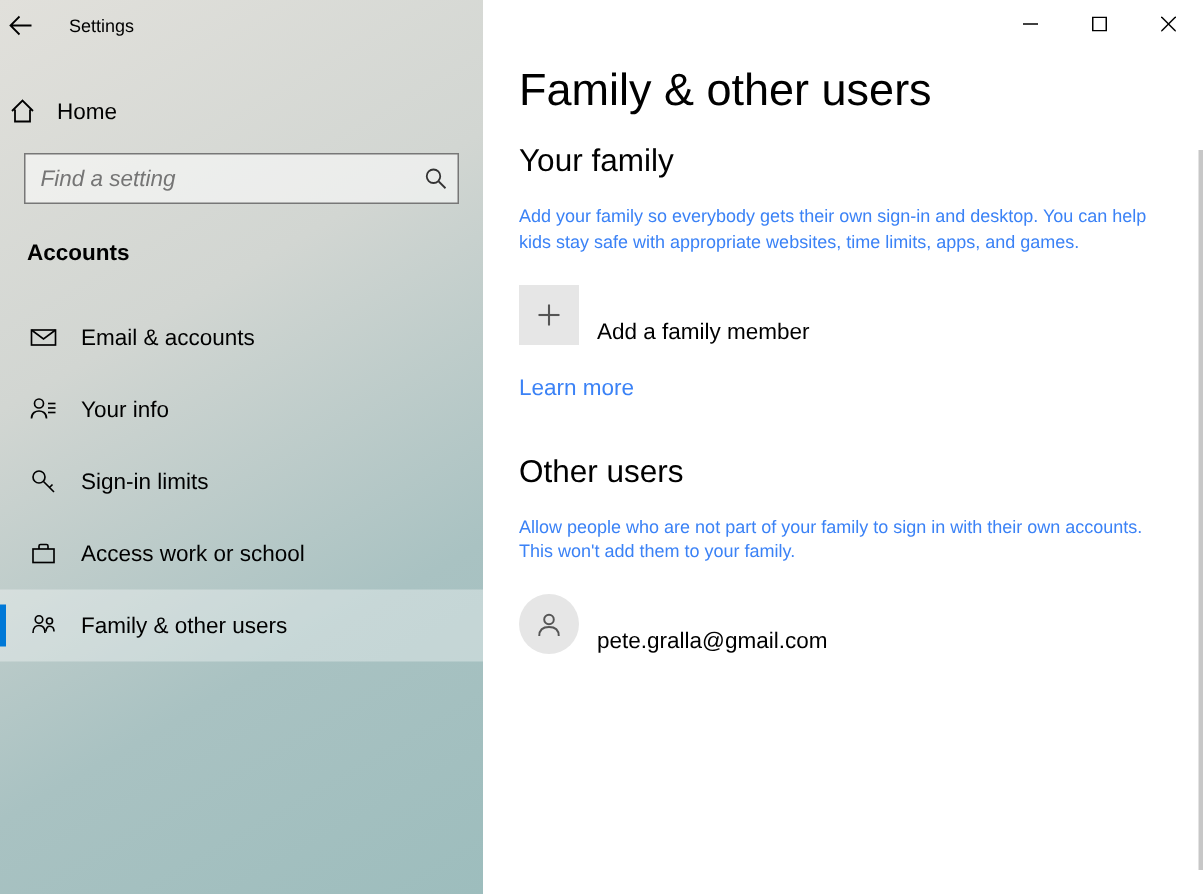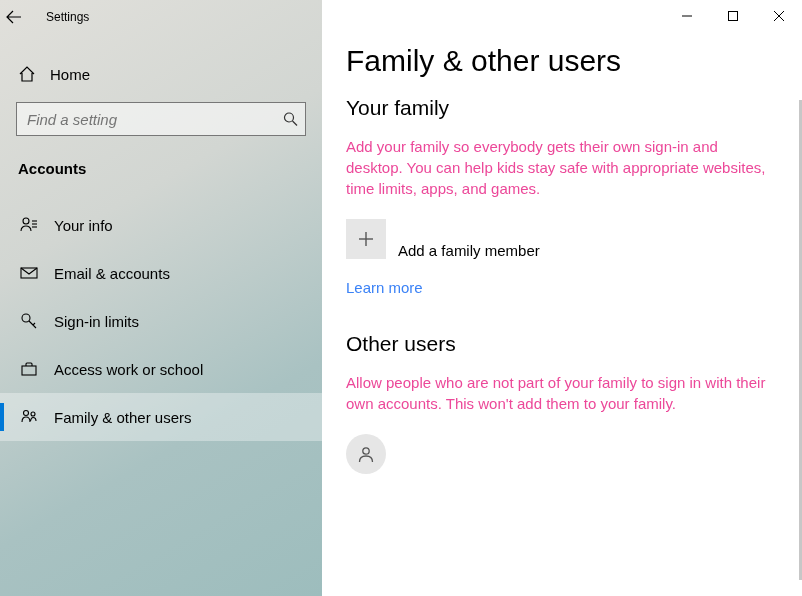--- a/index.html
+++ b/index.html
@@ -47,21 +47,21 @@
   .app-title {
     font-size: 12px;
     margin-left: 18px;
     color: #000;
   }
 
   .home-row {
     display: flex;
     align-items: center;
     height: 44px;
-    padding-left: 18px;
+    padding-left: 6px;
     margin-top: 18px;
     cursor: pointer;
   }
   .home-row .icon { width: 18px; height:18px; display:flex; align-items:center; justify-content:center; }
   .home-row .label { margin-left: 14px; font-size: 15px; }
 
   .search-wrap {
     margin: 6px 16px 0 16px;
   }
   .search-field {
@@ -158,24 +158,24 @@
     font-size: 30px;
     margin: 0 0 18px 0;
     letter-spacing: 0;
   }
   h2.section-title {
     font-weight: 400;
     font-size: 21px;
     margin: 0 0 16px 0;
   }
   p.section-desc {
-    font-size: 15px;
+    font-size: 12px;
     line-height: 1.4;
     margin: 16px 0 20px 0;
-    color: #ec4899;
+    color: #3b82f6;
   }
 
   .action-row {
     display: flex;
     align-items: flex-end;
     margin-bottom: 20px;
     cursor: pointer;
   }
   .action-tile {
     width: 40px; height: 40px;
@@ -246,38 +246,38 @@
       </div>
     </div>
 
     <div class="category-header">Accounts</div>
 
     <div class="nav-list">
 
       <div class="nav-item">
         <span class="icon">
           <svg width="18" height="18" viewBox="0 0 18 18">
+            <rect x="1" y="4" width="16" height="10" stroke="#000" stroke-width="1.1" fill="none"></rect>
+            <path d="M1 4 L9 10 L17 4" stroke="#000" stroke-width="1.1" fill="none"></path>
+          </svg>
+        </span>
+        <span class="label">Email &amp; accounts</span>
+      </div>
+
+      <div class="nav-item">
+        <span class="icon">
+          <svg width="18" height="18" viewBox="0 0 18 18">
             <circle cx="6" cy="5" r="3" stroke="#000" stroke-width="1.1" fill="none"></circle>
             <path d="M1 15 C1 11 4 10 6 10 C8 10 11 11 11 15" stroke="#000" stroke-width="1.1" fill="none"></path>
             <line x1="12" y1="5" x2="17" y2="5" stroke="#000" stroke-width="1.1"></line>
             <line x1="12" y1="8" x2="17" y2="8" stroke="#000" stroke-width="1.1"></line>
             <line x1="12" y1="11" x2="17" y2="11" stroke="#000" stroke-width="1.1"></line>
           </svg>
         </span>
         <span class="label">Your info</span>
-      </div>
-
-      <div class="nav-item">
-        <span class="icon">
-          <svg width="18" height="18" viewBox="0 0 18 18">
-            <rect x="1" y="4" width="16" height="10" stroke="#000" stroke-width="1.1" fill="none"></rect>
-            <path d="M1 4 L9 10 L17 4" stroke="#000" stroke-width="1.1" fill="none"></path>
-          </svg>
-        </span>
-        <span class="label">Email &amp; accounts</span>
       </div>
 
       <div class="nav-item">
         <span class="icon">
           <svg width="18" height="18" viewBox="0 0 18 18">
             <circle cx="6" cy="6" r="4" stroke="#000" stroke-width="1.1" fill="none"></circle>
             <path d="M9 9 L16 16 M13 13 L15 11" stroke="#000" stroke-width="1.1" fill="none"></path>
           </svg>
         </span>
         <span class="label">Sign-in limits</span>
@@ -358,19 +358,20 @@
         <p class="section-desc">Allow people who are not part of your family to sign in with their own accounts. This won't add them to your family.</p>
 
 
         <div class="action-row">
           <div class="action-tile round">
             <svg width="20" height="20" viewBox="0 0 20 20">
               <circle cx="10" cy="7" r="3.2" stroke="#555" stroke-width="1.3" fill="none"></circle>
               <path d="M3.5 18 C3.5 13 7 12 10 12 C13 12 16.5 13 16.5 18" stroke="#555" stroke-width="1.3" fill="none"></path>
             </svg>
           </div>
+          <span class="action-label">pete.gralla@gmail.com</span>
         </div>
 
       </div>
     </div>
   </div>
 
 </div>
 
 </body></html>

